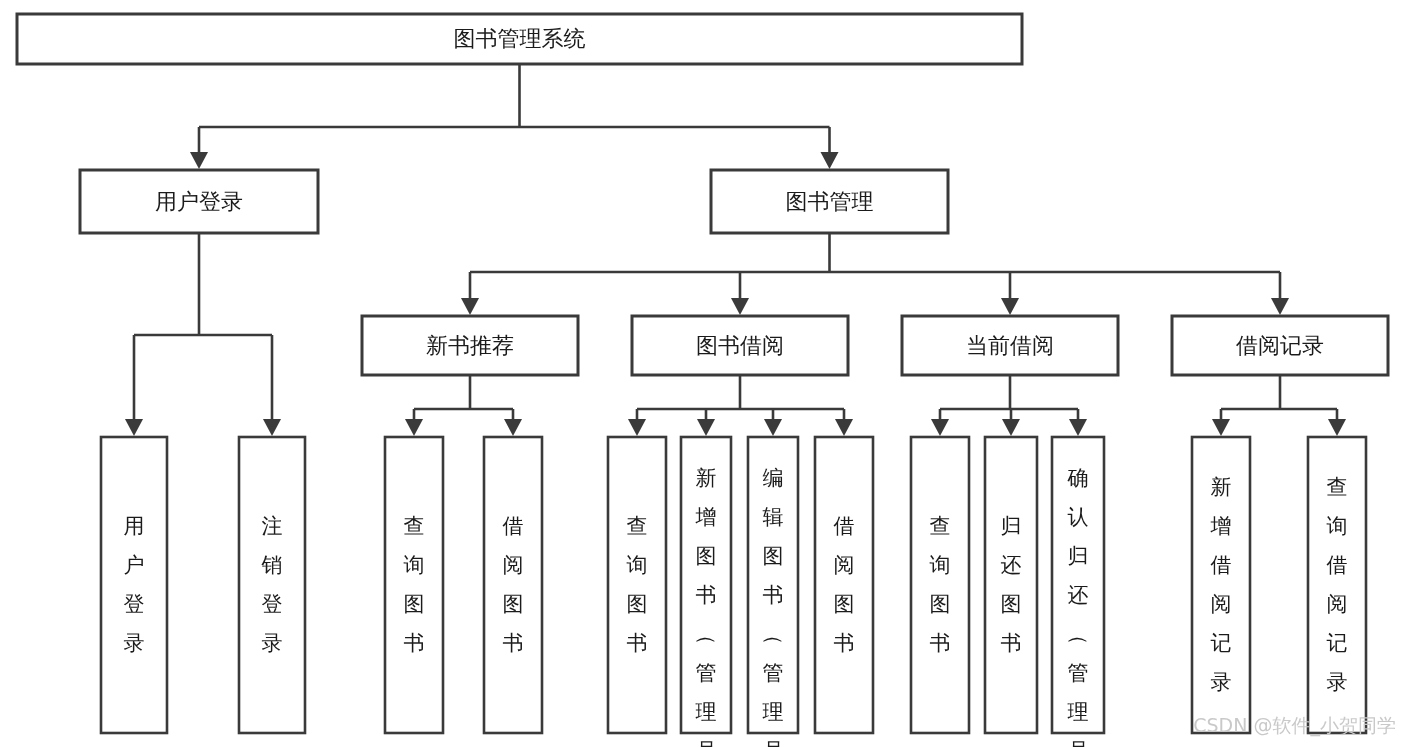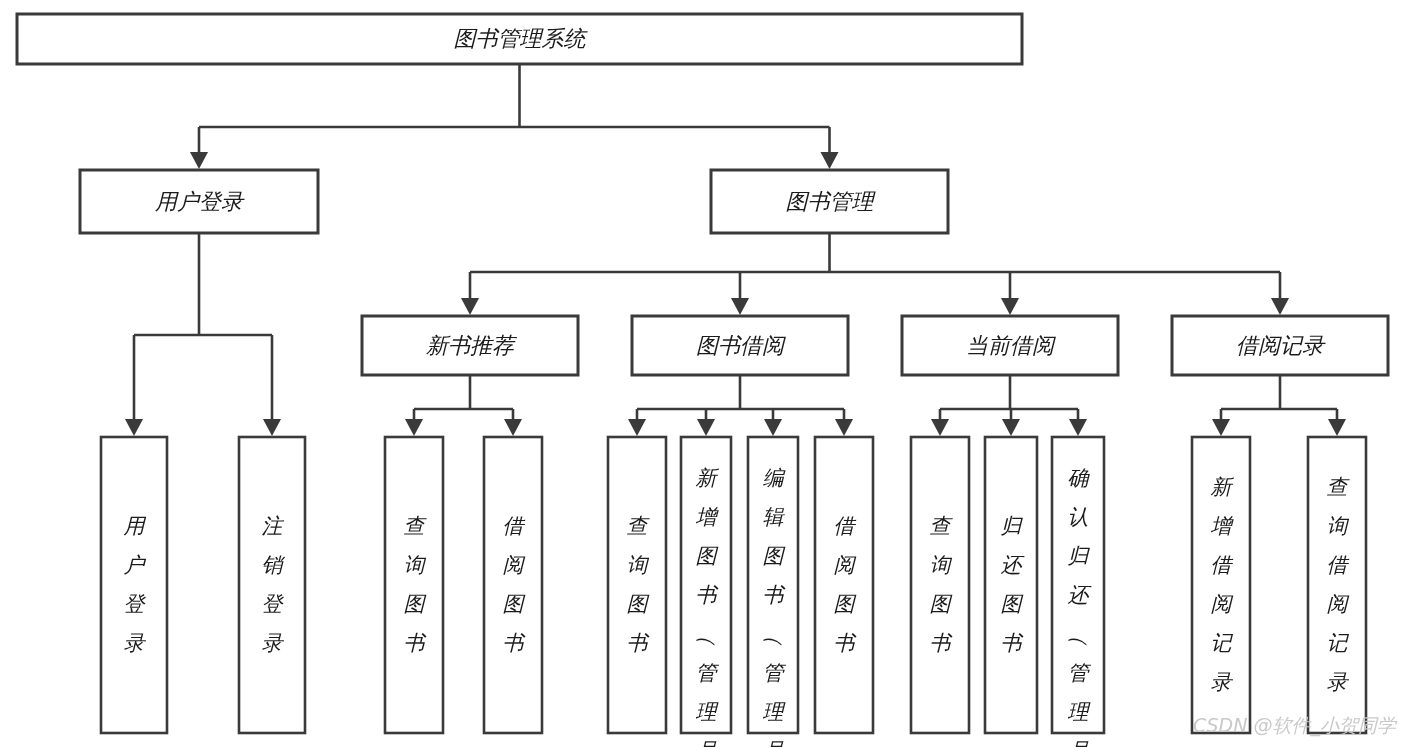--- a/index.html
+++ b/index.html
@@ -14,21 +14,20 @@
     font-family: "DejaVu Sans", "Liberation Sans", sans-serif;
     overflow: hidden;
     position: relative;
   }
   #diagram-root {
     position: absolute;
     left: 0;
     top: 0;
     width: 1405px;
     height: 747px;
-    font-style: italic;
   }
   svg.flow {
     display: block;
     width: 1405px;
     height: 747px;
     background: #ffffff;
   }
   .node-rect {
     fill: #ffffff;
     stroke: #3a3a3a;

